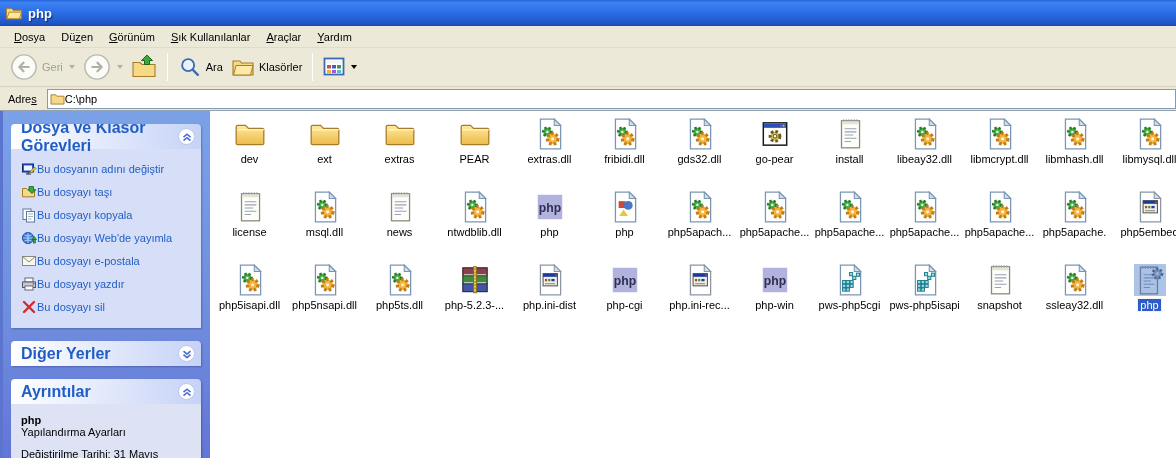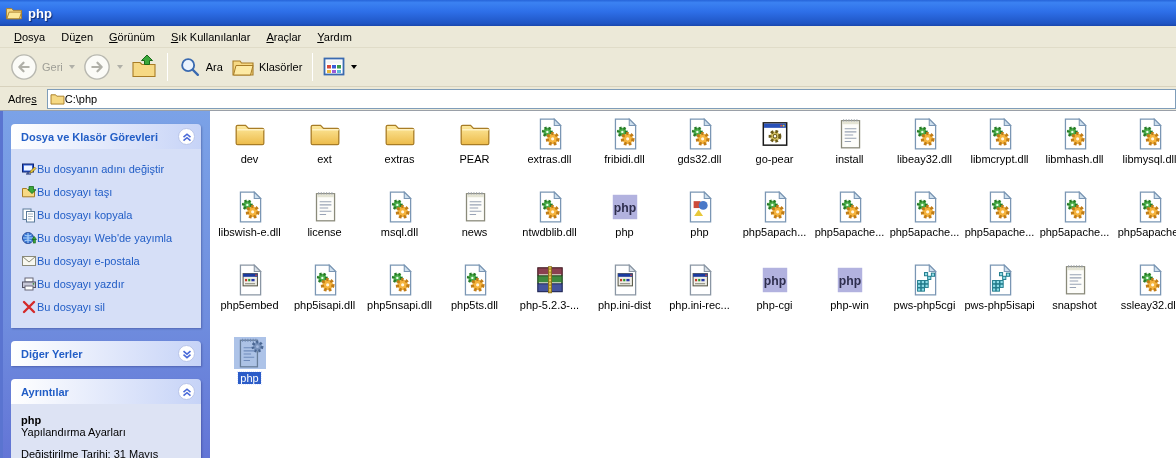--- a/index.html
+++ b/index.html
@@ -33,21 +33,21 @@
 
   
   .main { flex:1; display:flex; overflow:hidden; }
 
   
   .sidebar { width:210px; flex:none; background:linear-gradient(180deg,#7ba2e7 0%,#6f8dde 60%,#6375d6 100%);
     border-left:3px solid #5a74d0; padding:13px 9px 0 8px; overflow:hidden; }
   .panel { margin-bottom:13px; border-radius:4px 4px 0 0; overflow:hidden; box-shadow:1px 1px 2px rgba(0,0,60,.25); }
   .panel-header { height:25px; background:linear-gradient(90deg,#ffffff 0%,#c6d3f7 100%);
     display:flex; align-items:center; justify-content:space-between; padding:0 6px 0 10px;
-    color:#215dc6; font-weight:bold; font-size:11px; cursor:pointer; }
+    color:#215dc6; font-weight:bold; font-size:16px; cursor:pointer; }
   .roundbtn { width:17px; height:17px; border-radius:50%; background:#fff; border:1px solid #b8c4e8;
     display:flex; align-items:center; justify-content:center; flex:none; }
   .panel-body { background:#d6dff7; padding:8px 6px 10px 8px; }
   .task { display:flex; align-items:center; padding:3.5px 2px; color:#215dc6; cursor:pointer; }
   .task svg { flex:none; }
   .details-body { background:#dde3f4; padding:10px 8px 10px 10px; color:#000; }
   .details-name { font-weight:bold; }
   .details-type { margin-bottom:10px; }
 
   
@@ -477,28 +477,20 @@
             <div class="file-icon">
               <svg>
                 <use href="#i-dll"></use>
               </svg>
             </div>
             <div class="file-label">libmysql.dll</div>
           </div>
           <div class="file">
             <div class="file-icon">
               <svg>
-                <use href="#i-dll"></use>
-              </svg>
-            </div>
-            <div class="file-label">libswish-e.dll</div>
-          </div>
-          <div class="file">
-            <div class="file-icon">
-              <svg>
                 <use href="#i-text"></use>
               </svg>
             </div>
             <div class="file-label">license</div>
           </div>
           <div class="file">
             <div class="file-icon">
               <svg>
                 <use href="#i-dll"></use>
               </svg>
@@ -629,32 +621,32 @@
             <div class="file-icon">
               <svg>
                 <use href="#i-ini"></use>
               </svg>
             </div>
             <div class="file-label">php.ini-dist</div>
           </div>
           <div class="file">
             <div class="file-icon">
               <svg>
+                <use href="#i-phplogo"></use>
+              </svg>
+            </div>
+            <div class="file-label">php-cgi</div>
+          </div>
+          <div class="file">
+            <div class="file-icon">
+              <svg>
                 <use href="#i-ini"></use>
               </svg>
             </div>
             <div class="file-label">php.ini-rec...</div>
-          </div>
-          <div class="file">
-            <div class="file-icon">
-              <svg>
-                <use href="#i-phplogo"></use>
-              </svg>
-            </div>
-            <div class="file-label">php-cgi</div>
           </div>
           <div class="file">
             <div class="file-icon">
               <svg>
                 <use href="#i-phplogo"></use>
               </svg>
             </div>
             <div class="file-label">php-win</div>
           </div>
           <div class="file">

